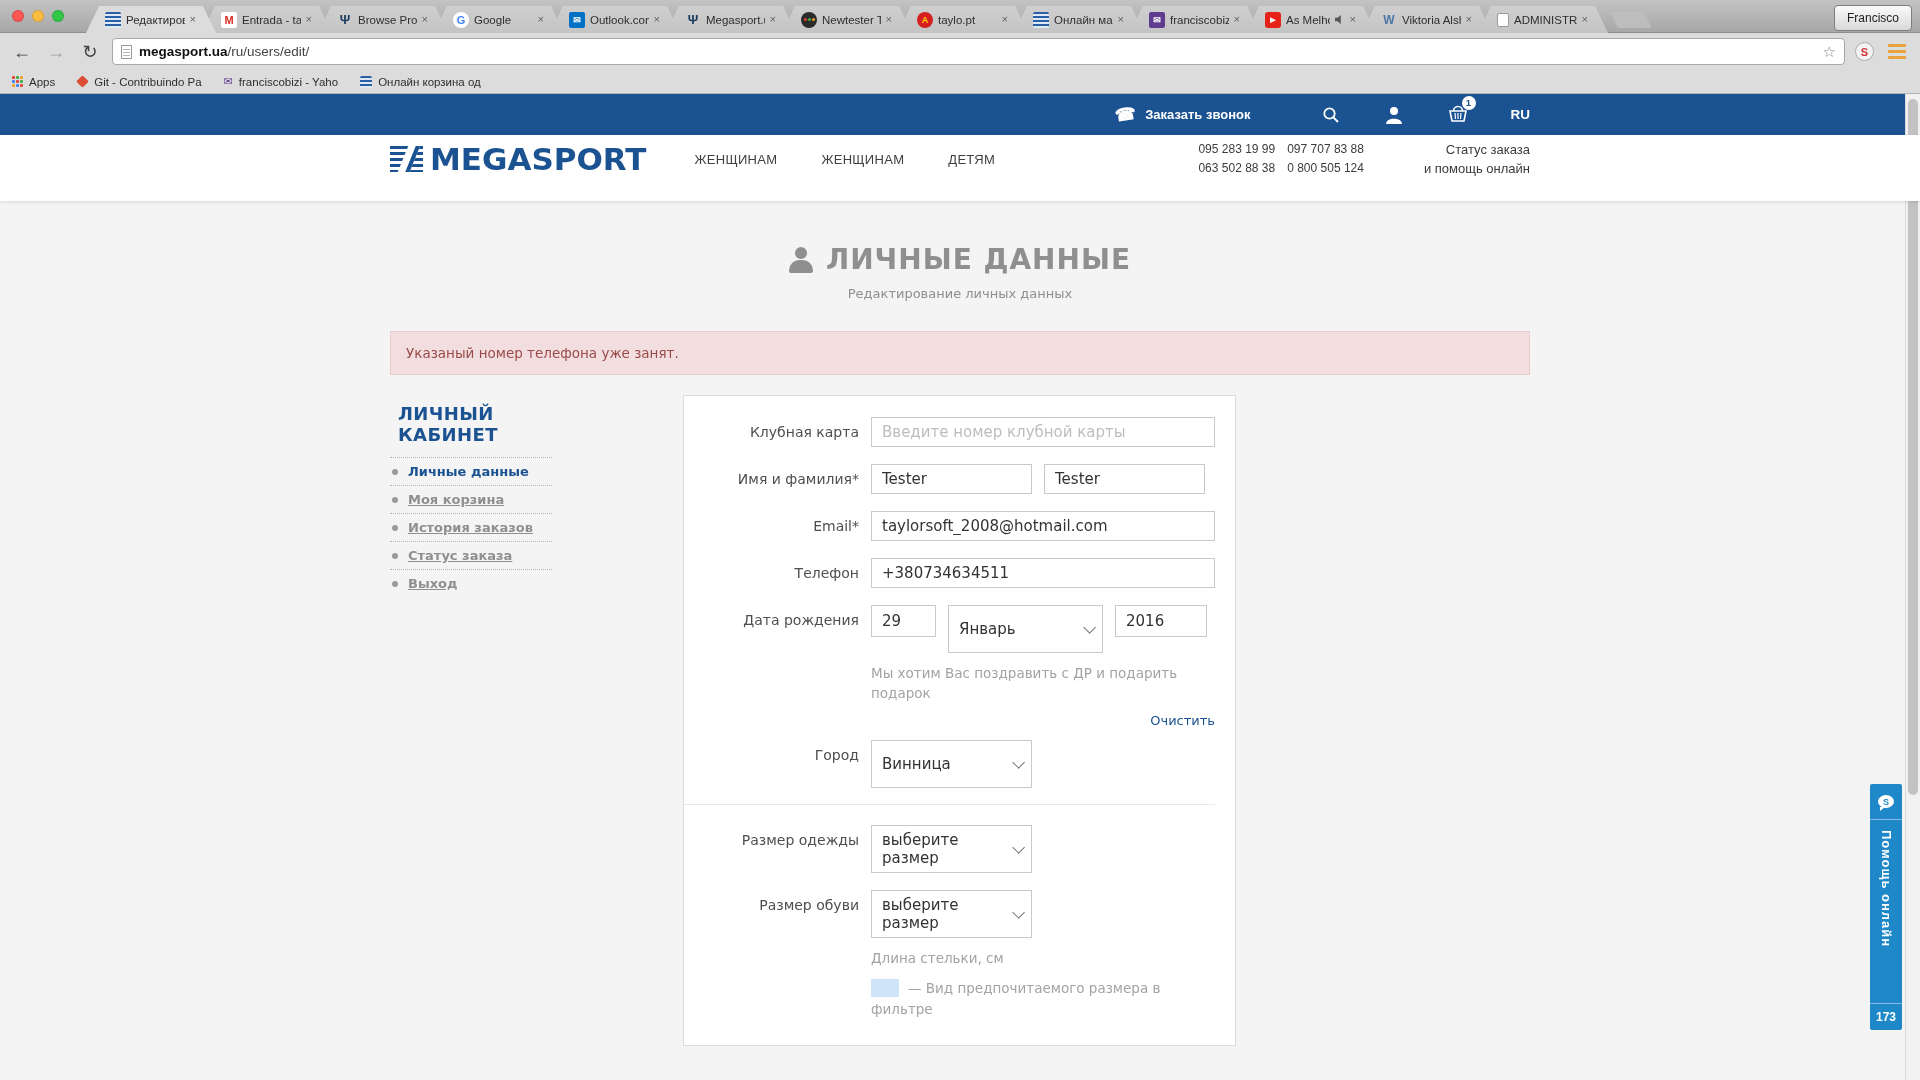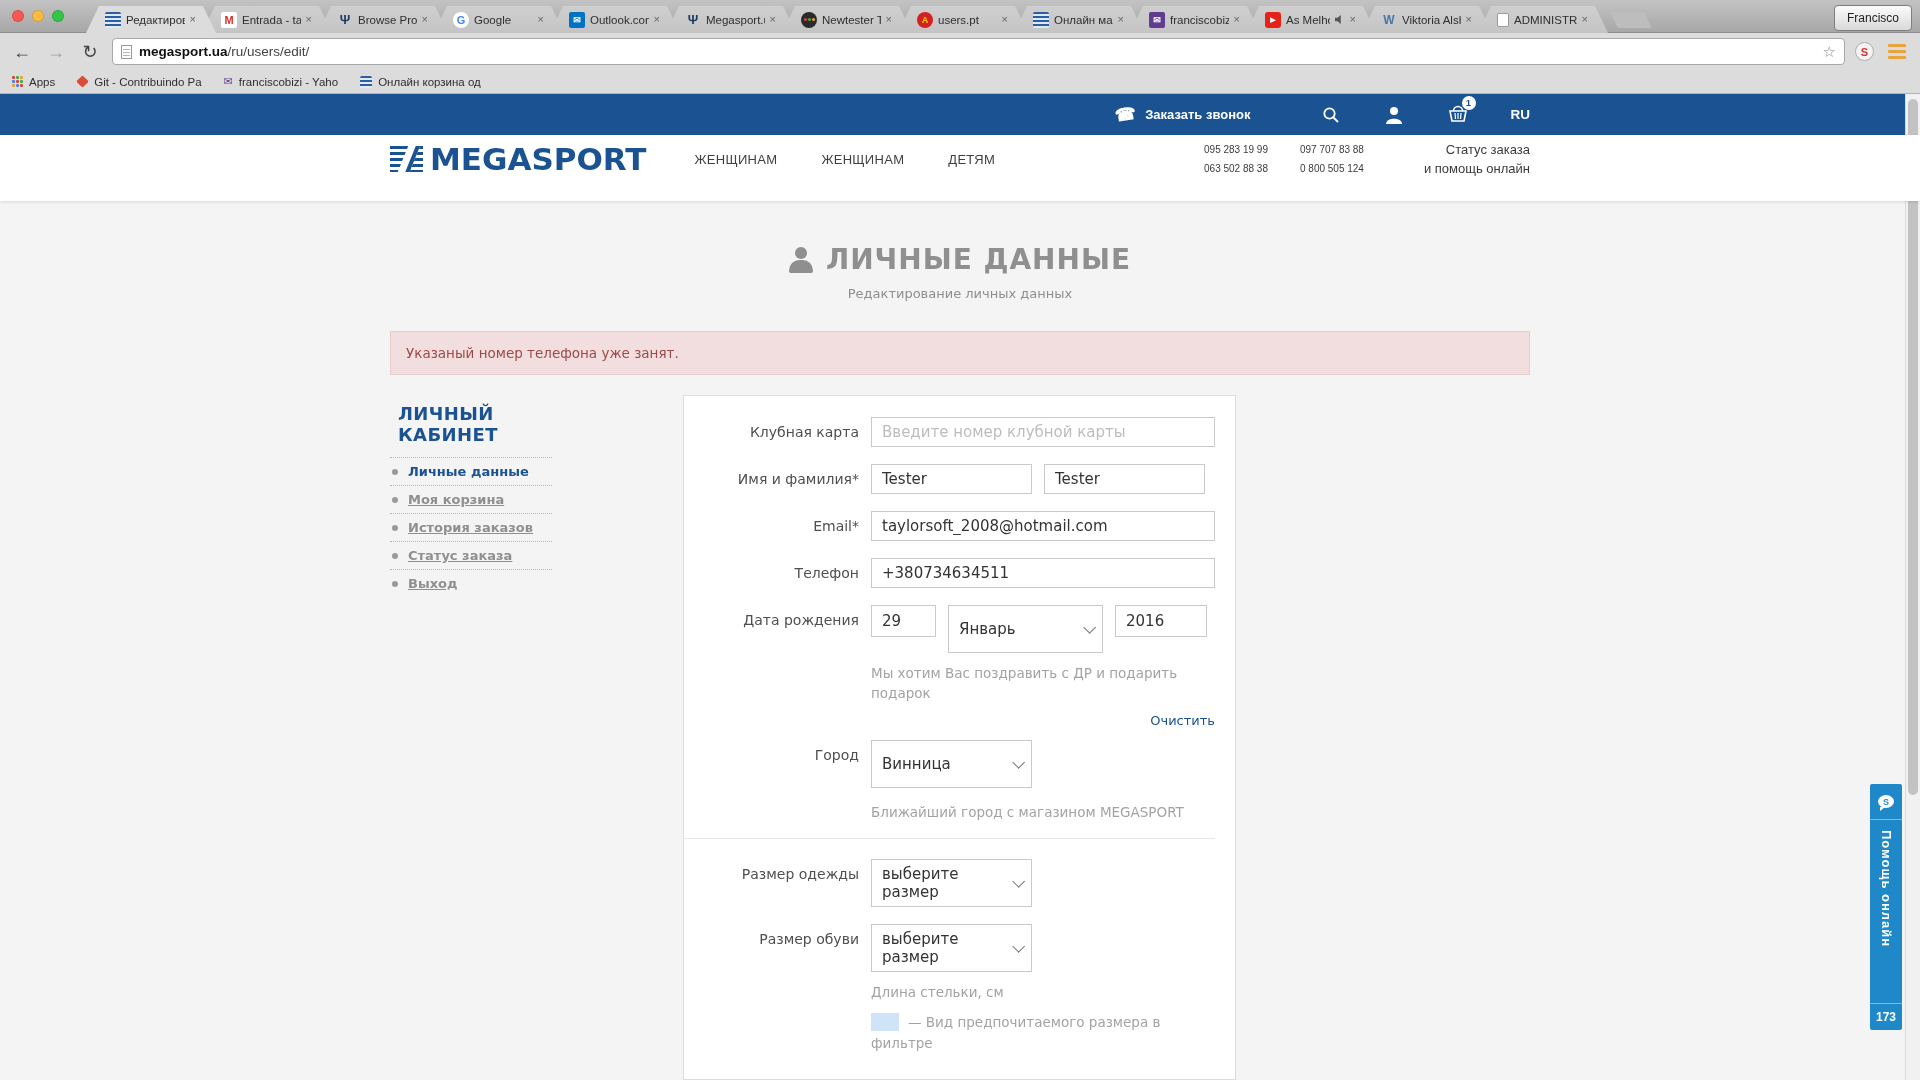--- a/index.html
+++ b/index.html
@@ -87,21 +87,21 @@
   .siteheader { height:66px; background:#fff; box-shadow:0 1px 3px rgba(0,0,0,.12); position:relative; z-index:2; }
   .siteheader .container { height:48px; display:flex; align-items:center;justify-content:center; }
   .logo { display:flex; align-items:center; gap:7px; }
   .logo-mark { width:33px; height:26px; background:repeating-linear-gradient(180deg,#1b5291 0 3px,#fff 3px 6px);
     position:relative; overflow:hidden; }
   .logo-mark::after { content:""; position:absolute; left:13px; top:-4px; width:7px; height:36px;
     background:#fff; transform:rotate(22deg); border-right:4px solid #1b5291; }
   .logo-text { font-size:31px; font-weight:bold; color:#1b5291; letter-spacing:0; font-family:"DejaVu Sans",sans-serif; }
   .mainnav { display:flex; gap:44px; margin-left:48px; }
   .mainnav span { font-size:13px; color:#3f3f3f; letter-spacing:.3px; }
-  .phones { margin-left:auto; display:flex; gap:32px; font-size:10px; color:#3b3b3b; line-height:19px; text-align:left; }
+  .phones { margin-left:auto; display:flex; gap:12px; font-size:12px; color:#3b3b3b; line-height:19px; text-align:left; }
   .status-block { margin-left:60px; font-size:13px; color:#3b3b3b; line-height:19px; text-align:right; }
 
   .title-row { display:flex; align-items:center; justify-content:center; gap:13px; padding-top:42px; }
   .person-big { width:24px; height:26px; position:relative; }
   .person-big::before { content:""; position:absolute; left:6px; top:0; width:12px; height:12px; border-radius:50%; background:#8f8f8f; }
   .person-big::after { content:""; position:absolute; left:0; top:13px; width:24px; height:13px;
     border-radius:12px 12px 3px 3px; background:#8f8f8f; }
   .page-title { font-size:28px; font-weight:bold; color:#8f8f8f; letter-spacing:1px; font-family:"DejaVu Sans",sans-serif; }
   .page-subtitle { text-align:center; font-size:13px; color:#8f8f8f; margin-top:10px; font-family:"DejaVu Sans",sans-serif; }
 
@@ -204,21 +204,21 @@
       </div>
       <div class="tab">
         <span class="fav fav-test">
             <i></i>
           </span>
         <span class="t-title">Newtester Test</span>
         <span class="t-close">×</span>
       </div>
       <div class="tab">
         <span class="fav fav-abola">A</span>
-        <span class="t-title">users.pt</span>
+        <span class="t-title">taylo.pt</span>
         <span class="t-close">×</span>
       </div>
       <div class="tab">
         <span class="fav fav-stripes"></span>
         <span class="t-title">Онлайн магази</span>
         <span class="t-close">×</span>
       </div>
       <div class="tab">
         <span class="fav fav-ymail">✉</span>
         <span class="t-title">franciscobizi -</span>
@@ -445,26 +445,20 @@
           <div class="form-row" style="margin-bottom:14px">
             <div class="f-label">Город</div>
             <div class="f-field">
               <div class="fake-select" style="width:161px;flex:0 0 161px">
                 <span>Винница</span>
                 <span class="chev"></span>
               </div>
             </div>
           </div>
 
-          <div class="form-row" style="margin-bottom:0">
-            <div class="f-label"></div>
-            <div class="f-field">
-                <span class="hint">Ближайший город с магазином MEGASPORT</span>
-              </div>
-          </div>
 
           <div class="divider"></div>
 
           <div class="form-row">
             <div class="f-label">Размер одежды</div>
             <div class="f-field">
               <div class="fake-select" style="width:161px;flex:0 0 161px">
                 <span>выберите размер</span>
                 <span class="chev"></span>
               </div>

